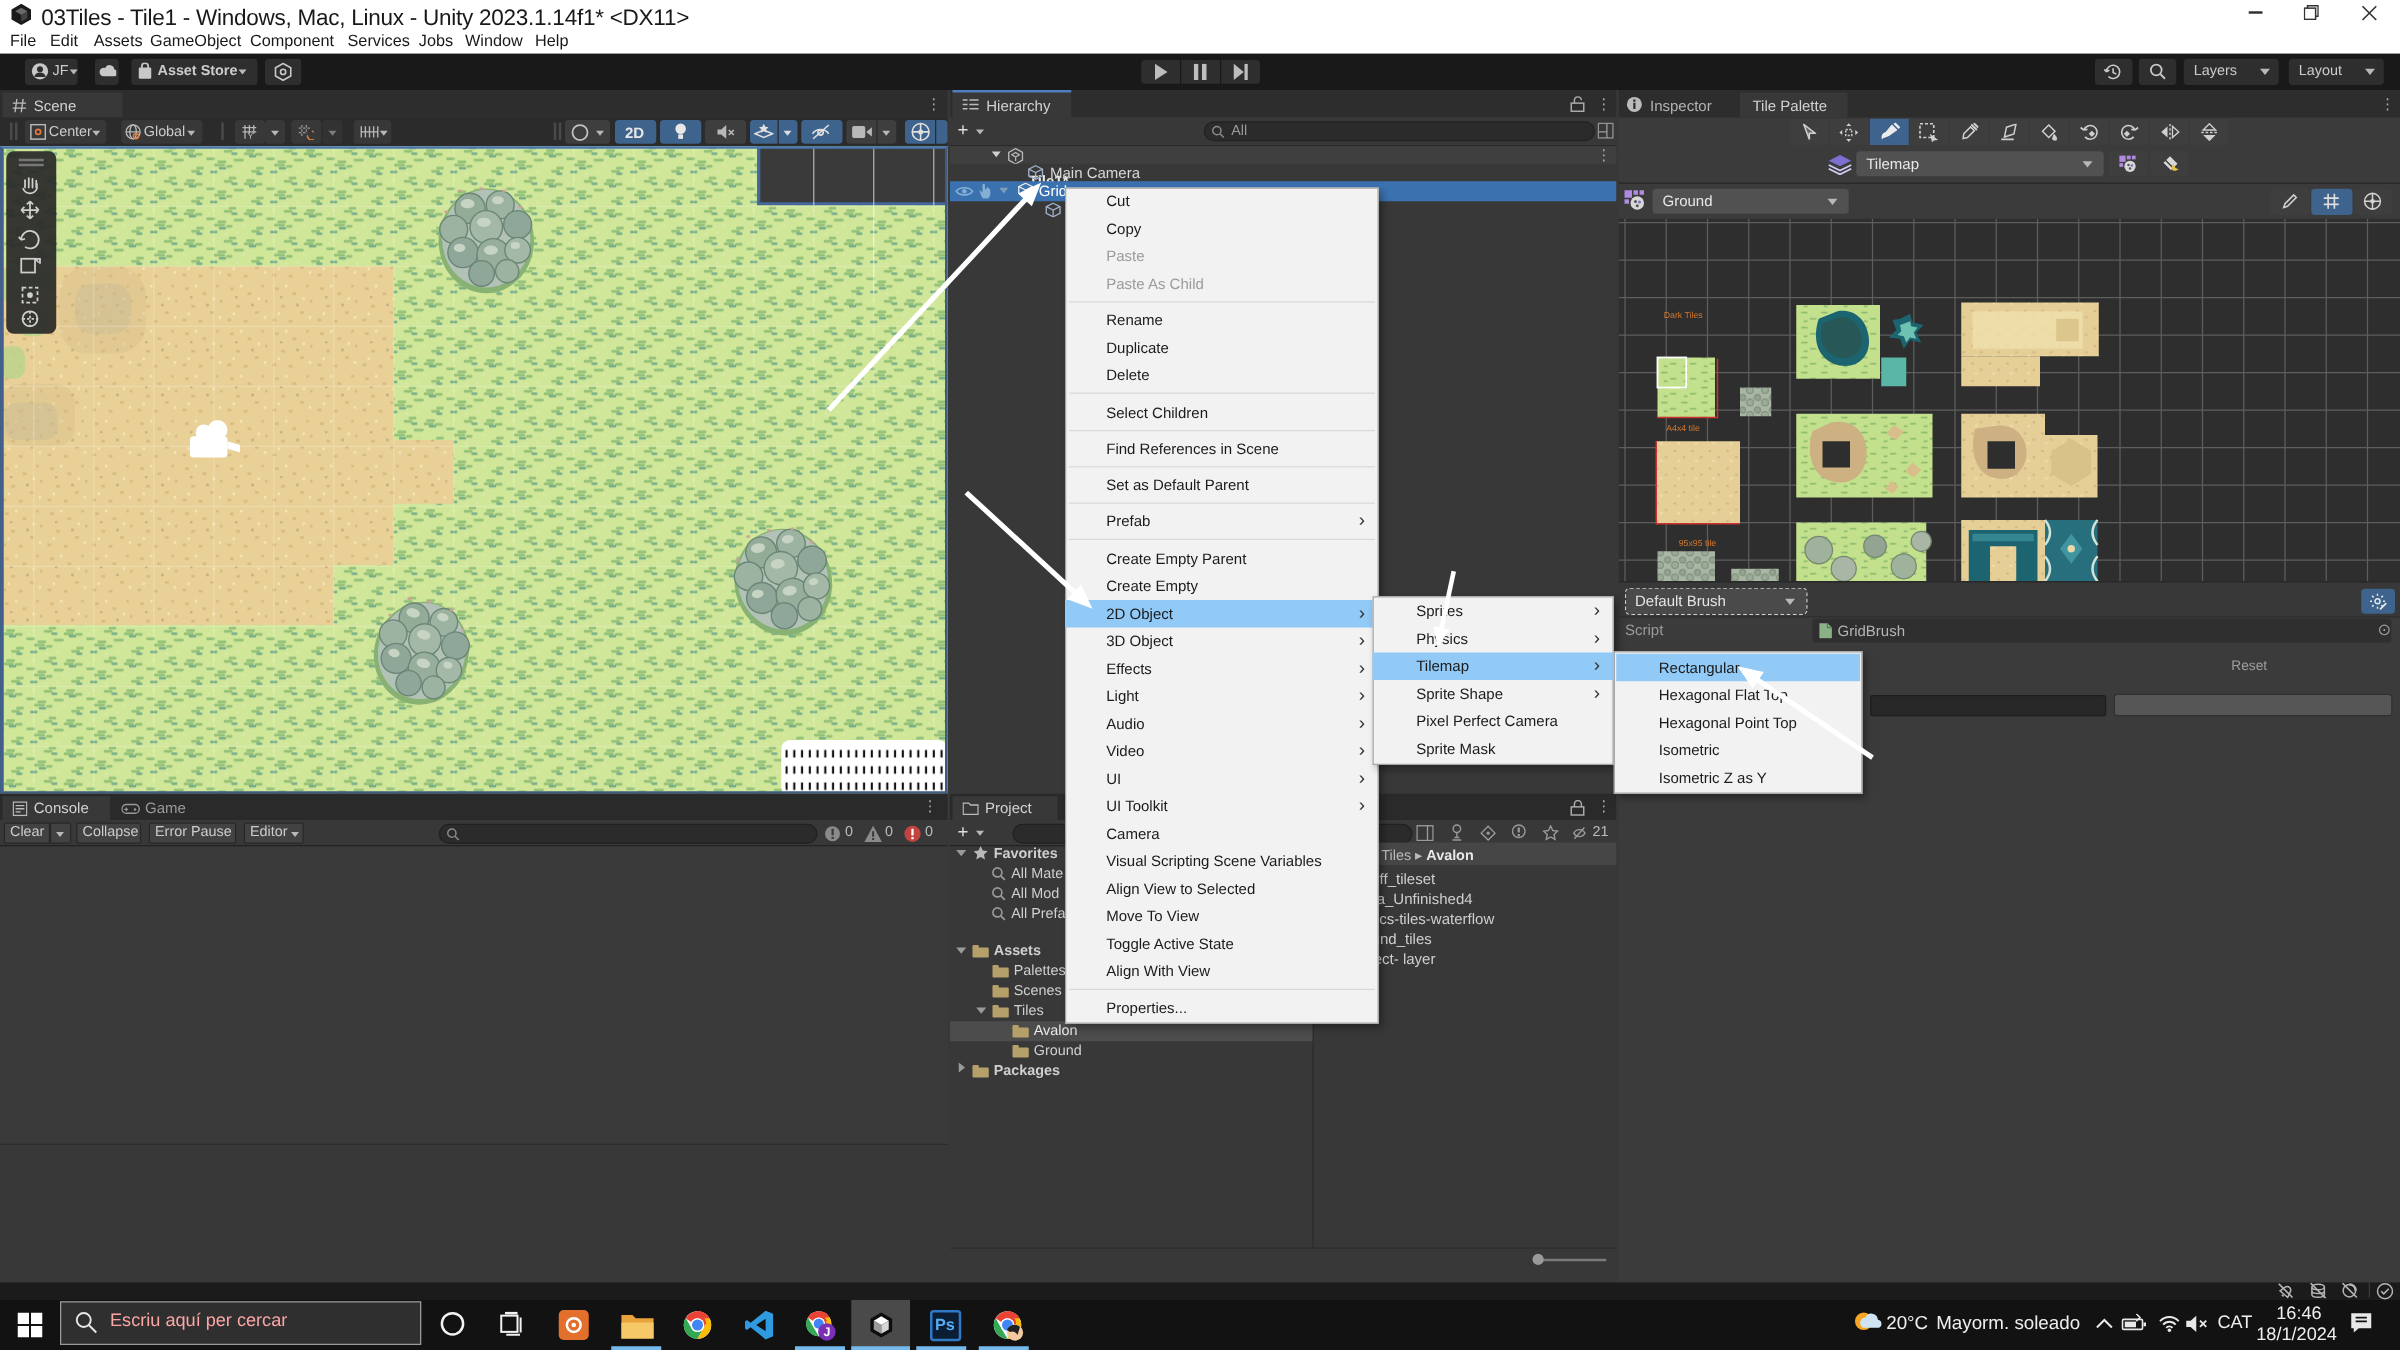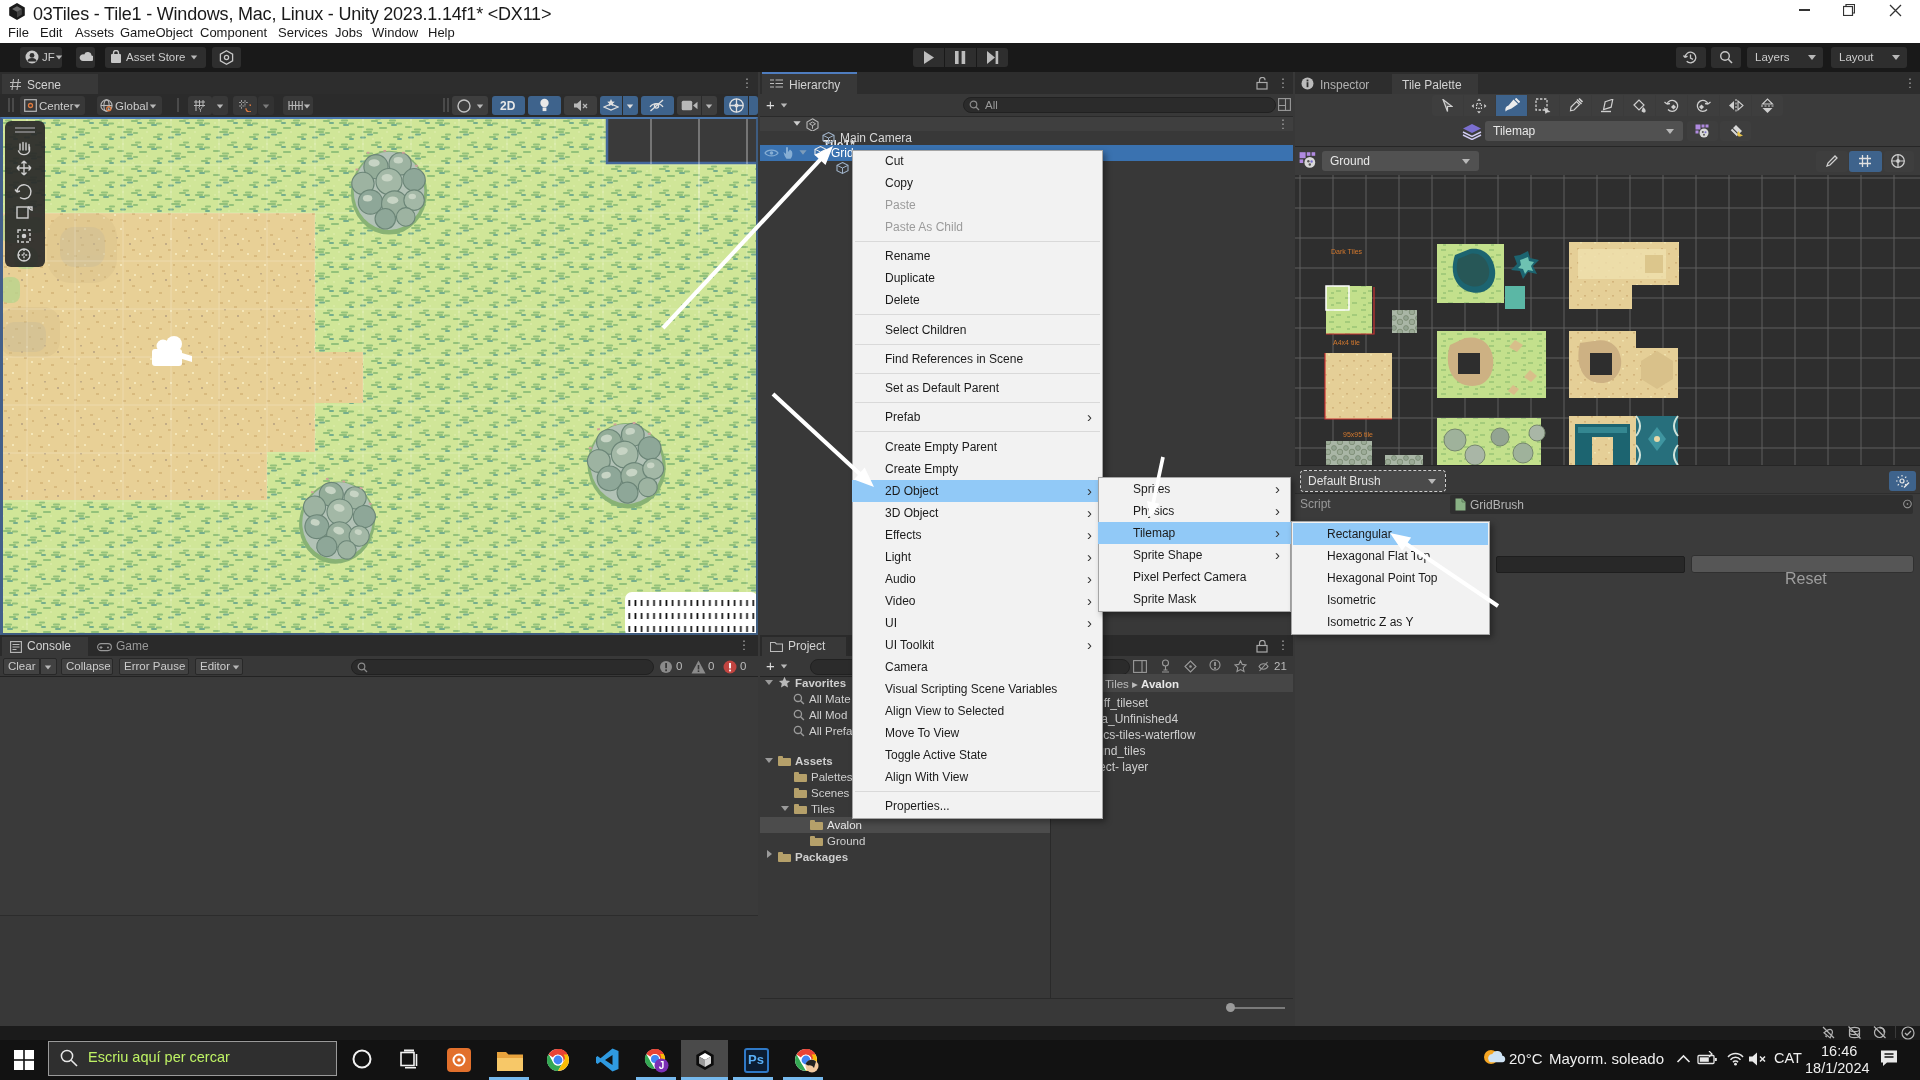--- a/index.html
+++ b/index.html
@@ -61,21 +61,21 @@
   <div class="arr" style="left:55px;top:55px;transform:scale(.8);"></div>
   <div class="btn" style="left:76px;top:47px;width:19px;height:21px;"></div>
   <svg class="ab" style="left:79px;top:52px;" width="14" height="10" viewBox="0 0 14 10">
     <path d="M4 9 a3.4 3.4 0 1 1 1.2-6.6 a3.8 3.8 0 0 1 7.3 1.2 a2.7 2.7 0 0 1-.6 5.4z" fill="#c8c8c8"></path>
   </svg>
   <div class="btn" style="left:105px;top:47px;width:101px;height:21px;"></div>
   <svg class="ab" style="left:110px;top:50px;" width="12" height="14" viewBox="0 0 12 14">
     <rect x="1" y="4" width="10" height="9" rx="1" fill="#c8c8c8"></rect>
     <path d="M3.5 6 V3 a2.5 2.5 0 0 1 5 0 V6" fill="none" stroke="#c8c8c8" stroke-width="1.4"></path>
   </svg>
-  <div class="tx" style="left:126px;top:51px;font-size:11.5px;color:#ccc;">Asset Store</div>
+  <div class="tx" style="left:126px;top:51px;font-size:11.5px;color:#ccc;font-weight:bold;">Asset Store</div>
   <div class="arr" style="left:190px;top:55px;transform:scale(.8);"></div>
   <div class="btn" style="left:212px;top:47px;width:29px;height:21px;"></div>
   <svg class="ab" style="left:219px;top:50px;" width="15" height="15" viewBox="0 0 15 15">
     <polygon points="7.5,0.8 13.6,4.2 13.6,10.8 7.5,14.2 1.4,10.8 1.4,4.2" fill="none" stroke="#c8c8c8" stroke-width="1.3"></polygon>
     <circle cx="7.5" cy="7.5" r="2.1" fill="none" stroke="#c8c8c8" stroke-width="1.3"></circle>
   </svg>
 
   <div class="btn" style="left:913px;top:48px;width:31px;height:19px;border-radius:3px 0 0 3px;"></div>
   <div class="btn" style="left:945px;top:48px;width:31px;height:19px;border-radius:0;"></div>
   <div class="btn" style="left:977px;top:48px;width:31px;height:19px;border-radius:0 3px 3px 0;"></div>
@@ -810,37 +810,37 @@
   <div class="ab" style="left:1450px;top:495px;width:463px;height:19px;background:#2f2f2f;border-radius:2px;"></div>
   <svg class="ab" style="left:1455px;top:498px;" width="11" height="13" viewBox="0 0 11 13">
     <path d="M0.5 0.5 H7 L10.5 4 V12.5 H0.5 z" fill="#8ab286"></path>
       <path d="M7 0.5 V4 H10.5" fill="none" stroke="#5a7a58" stroke-width="1"></path>
   </svg>
   <div class="tx" style="left:1470px;top:498px;font-size:12px;color:#b4b4b4;">GridBrush</div>
   <div class="tx" style="left:1902px;top:496px;font-size:13px;color:#999;">⊙</div>
 
   <div class="ab" style="left:1496px;top:556px;width:189px;height:17px;background:#282828;border:1px solid #1e1e1e;border-radius:2px;"></div>
   <div class="ab" style="left:1691px;top:555px;width:223px;height:18px;background:#565656;border:1px solid #303030;border-radius:3px;"></div>
-  <div class="tx" style="left:1785px;top:570px;font-size:16px;color:#9e9e9e;">Reset</div>
+  <div class="tx" style="left:1785px;top:527px;font-size:11px;color:#9e9e9e;">Reset</div>
 
   <div class="ab" style="left:0;top:1026px;width:1920px;height:14px;background:#1b1b1b;"></div>
 
   <div id="taskbar" class="ab" style="left:0;top:1040px;width:1920px;height:40px;background:#121212;"></div>
   <svg class="ab" style="left:14px;top:1050px;" width="20" height="20" viewBox="0 0 20 20">
     <rect x="0" y="0" width="9.2" height="9.2" fill="#fff"></rect>
       <rect x="10.8" y="0" width="9.2" height="9.2" fill="#fff"></rect>
     <rect x="0" y="10.8" width="9.2" height="9.2" fill="#fff"></rect>
       <rect x="10.8" y="10.8" width="9.2" height="9.2" fill="#fff"></rect>
   </svg>
   <div class="ab" style="left:48px;top:1041px;width:289px;height:35px;background:#2f2f2f;border:1.5px solid #9a9a9a;"></div>
   <svg class="ab" style="left:60px;top:1049px;" width="18" height="18" viewBox="0 0 18 18">
     <circle cx="7" cy="7" r="5.6" fill="none" stroke="#e8e8e8" stroke-width="1.5"></circle>
     <path d="M11.2 11.2 L17 17" stroke="#e8e8e8" stroke-width="1.6"></path>
   </svg>
-  <div class="tx" style="left:88px;top:1049px;font-size:14.5px;color:#bef264;">Escriu aquí per cercar</div>
+  <div class="tx" style="left:88px;top:1049px;font-size:14.5px;color:#fca5a5;">Escriu aquí per cercar</div>
   <svg class="ab" style="left:351px;top:1048px;" width="22" height="22" viewBox="0 0 22 22">
       <circle cx="11" cy="11" r="8.5" fill="none" stroke="#f2f2f2" stroke-width="2"></circle>
     </svg>
   <svg class="ab" style="left:399px;top:1049px;" width="21" height="21" viewBox="0 0 21 21">
     <rect x="2" y="3.5" width="13" height="13" fill="none" stroke="#f2f2f2" stroke-width="1.6"></rect>
     <path d="M17.5 5 V17 M6 18.8 H17" stroke="#f2f2f2" stroke-width="1.6"></path>
     <rect x="5" y="0.5" width="10" height="2" fill="#f2f2f2"></rect>
   </svg>
   <div class="ab" style="left:447px;top:1048px;width:24px;height:24px;background:#e2702c;border-radius:4px;"></div>
   <svg class="ab" style="left:451px;top:1052px;" width="16" height="16" viewBox="0 0 16 16">

